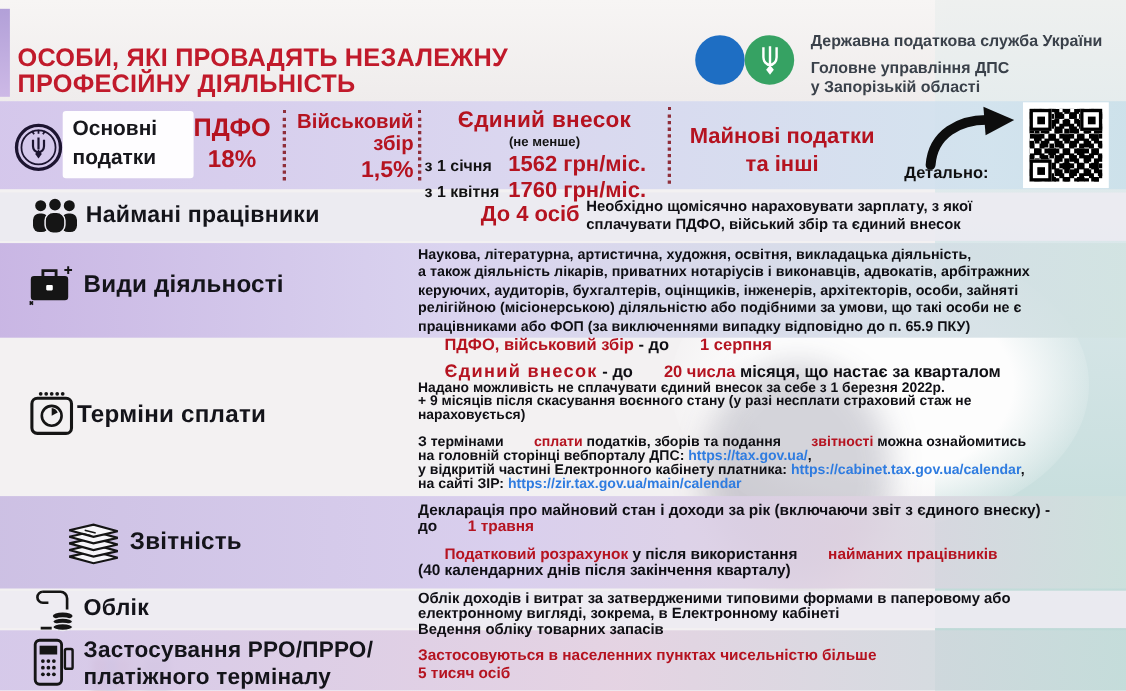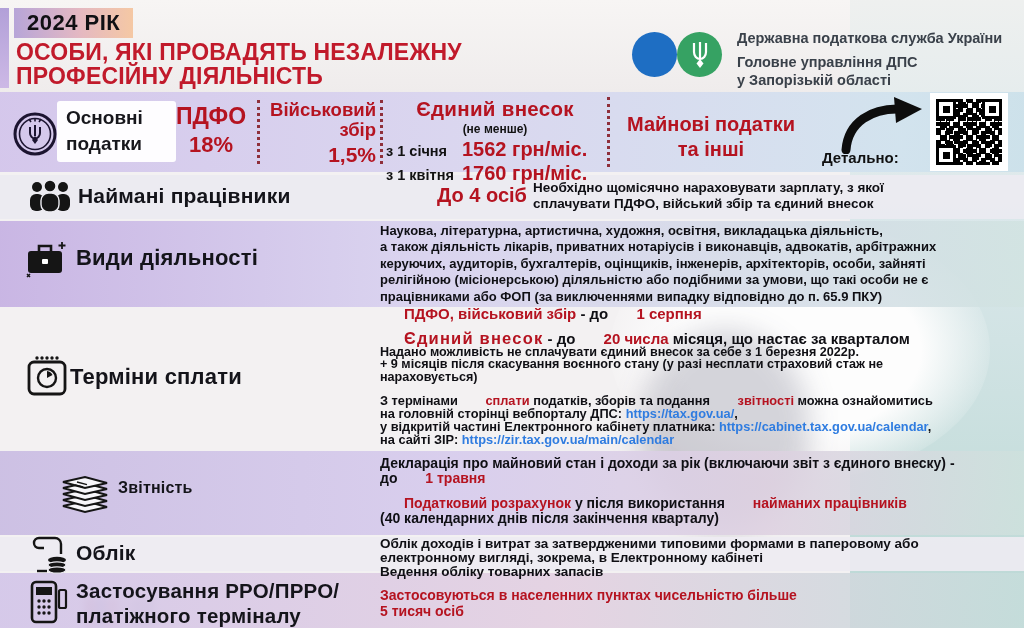--- a/index.html
+++ b/index.html
@@ -90,21 +90,21 @@
 
   .pay-icon{left:26px;top:354px;}
   .pay-label{left:70px;top:364px;font-size:22px;}
   .pt1{left:380px;top:305px;font-size:15px;font-weight:bold;}
   .pt2{left:380px;top:329px;font-size:15px;font-weight:bold;}
   .pt2 .big{font-size:16.5px;letter-spacing:1.2px;}
   .pt3{left:380px;top:346px;width:645px;font-size:12.6px;line-height:12.4px;font-weight:bold;}
   .pt4{left:380px;top:394px;width:650px;font-size:12.8px;line-height:13px;font-weight:bold;}
 
   .rep-icon{left:55px;top:466px;}
-  .rep-label{left:76px;top:479px;font-size:16px;left:120px;}
+  .rep-label{left:76px;top:479px;font-size:22px;left:120px;}
   .rep-label{left:118px;}
   .rep-text{left:380px;top:456px;width:650px;font-size:14px;line-height:14.5px;font-weight:bold;}
   .rep-text .gap{height:11px;}
 
   .acc-icon{left:28px;top:535px;}
   .acc-label{left:76px;top:541px;}
   .acc-text{left:380px;top:537px;width:650px;font-size:13.5px;line-height:14px;font-weight:bold;}
 
   .rro-icon{left:28px;top:580px;}
   .rro-label{left:76px;top:578px;font-size:20.5px;line-height:25px;}
@@ -122,23 +122,20 @@
   <div class="abs ph-books"></div>
 
   <div class="band b1"></div>
   <div class="band b2"></div>
   <div class="band b3"></div>
   <div class="band b5"></div>
   <div class="band b6"></div>
   <div class="band b7"></div>
   <div class="abs sliver"></div>
 
-  <div class="abs year">
-    <span>2024 РІК</span>
-  </div>
   <div class="abs title">
     <div>ОСОБИ, ЯКІ ПРОВАДЯТЬ НЕЗАЛЕЖНУ</div>
     <div>ПРОФЕСІЙНУ ДІЯЛЬНІСТЬ</div>
   </div>
 
   <div class="abs logo logo-blue"></div>
   <div class="abs logo logo-green">
     <svg width="24" height="30" viewBox="0 0 24 30">
       <path d="M6,3 v9 a6,7 0 0 0 12,0 v-9" fill="none" stroke="#fff" stroke-width="2.2"></path>
       <path d="M12,2 v17" fill="none" stroke="#fff" stroke-width="2.2"></path>

